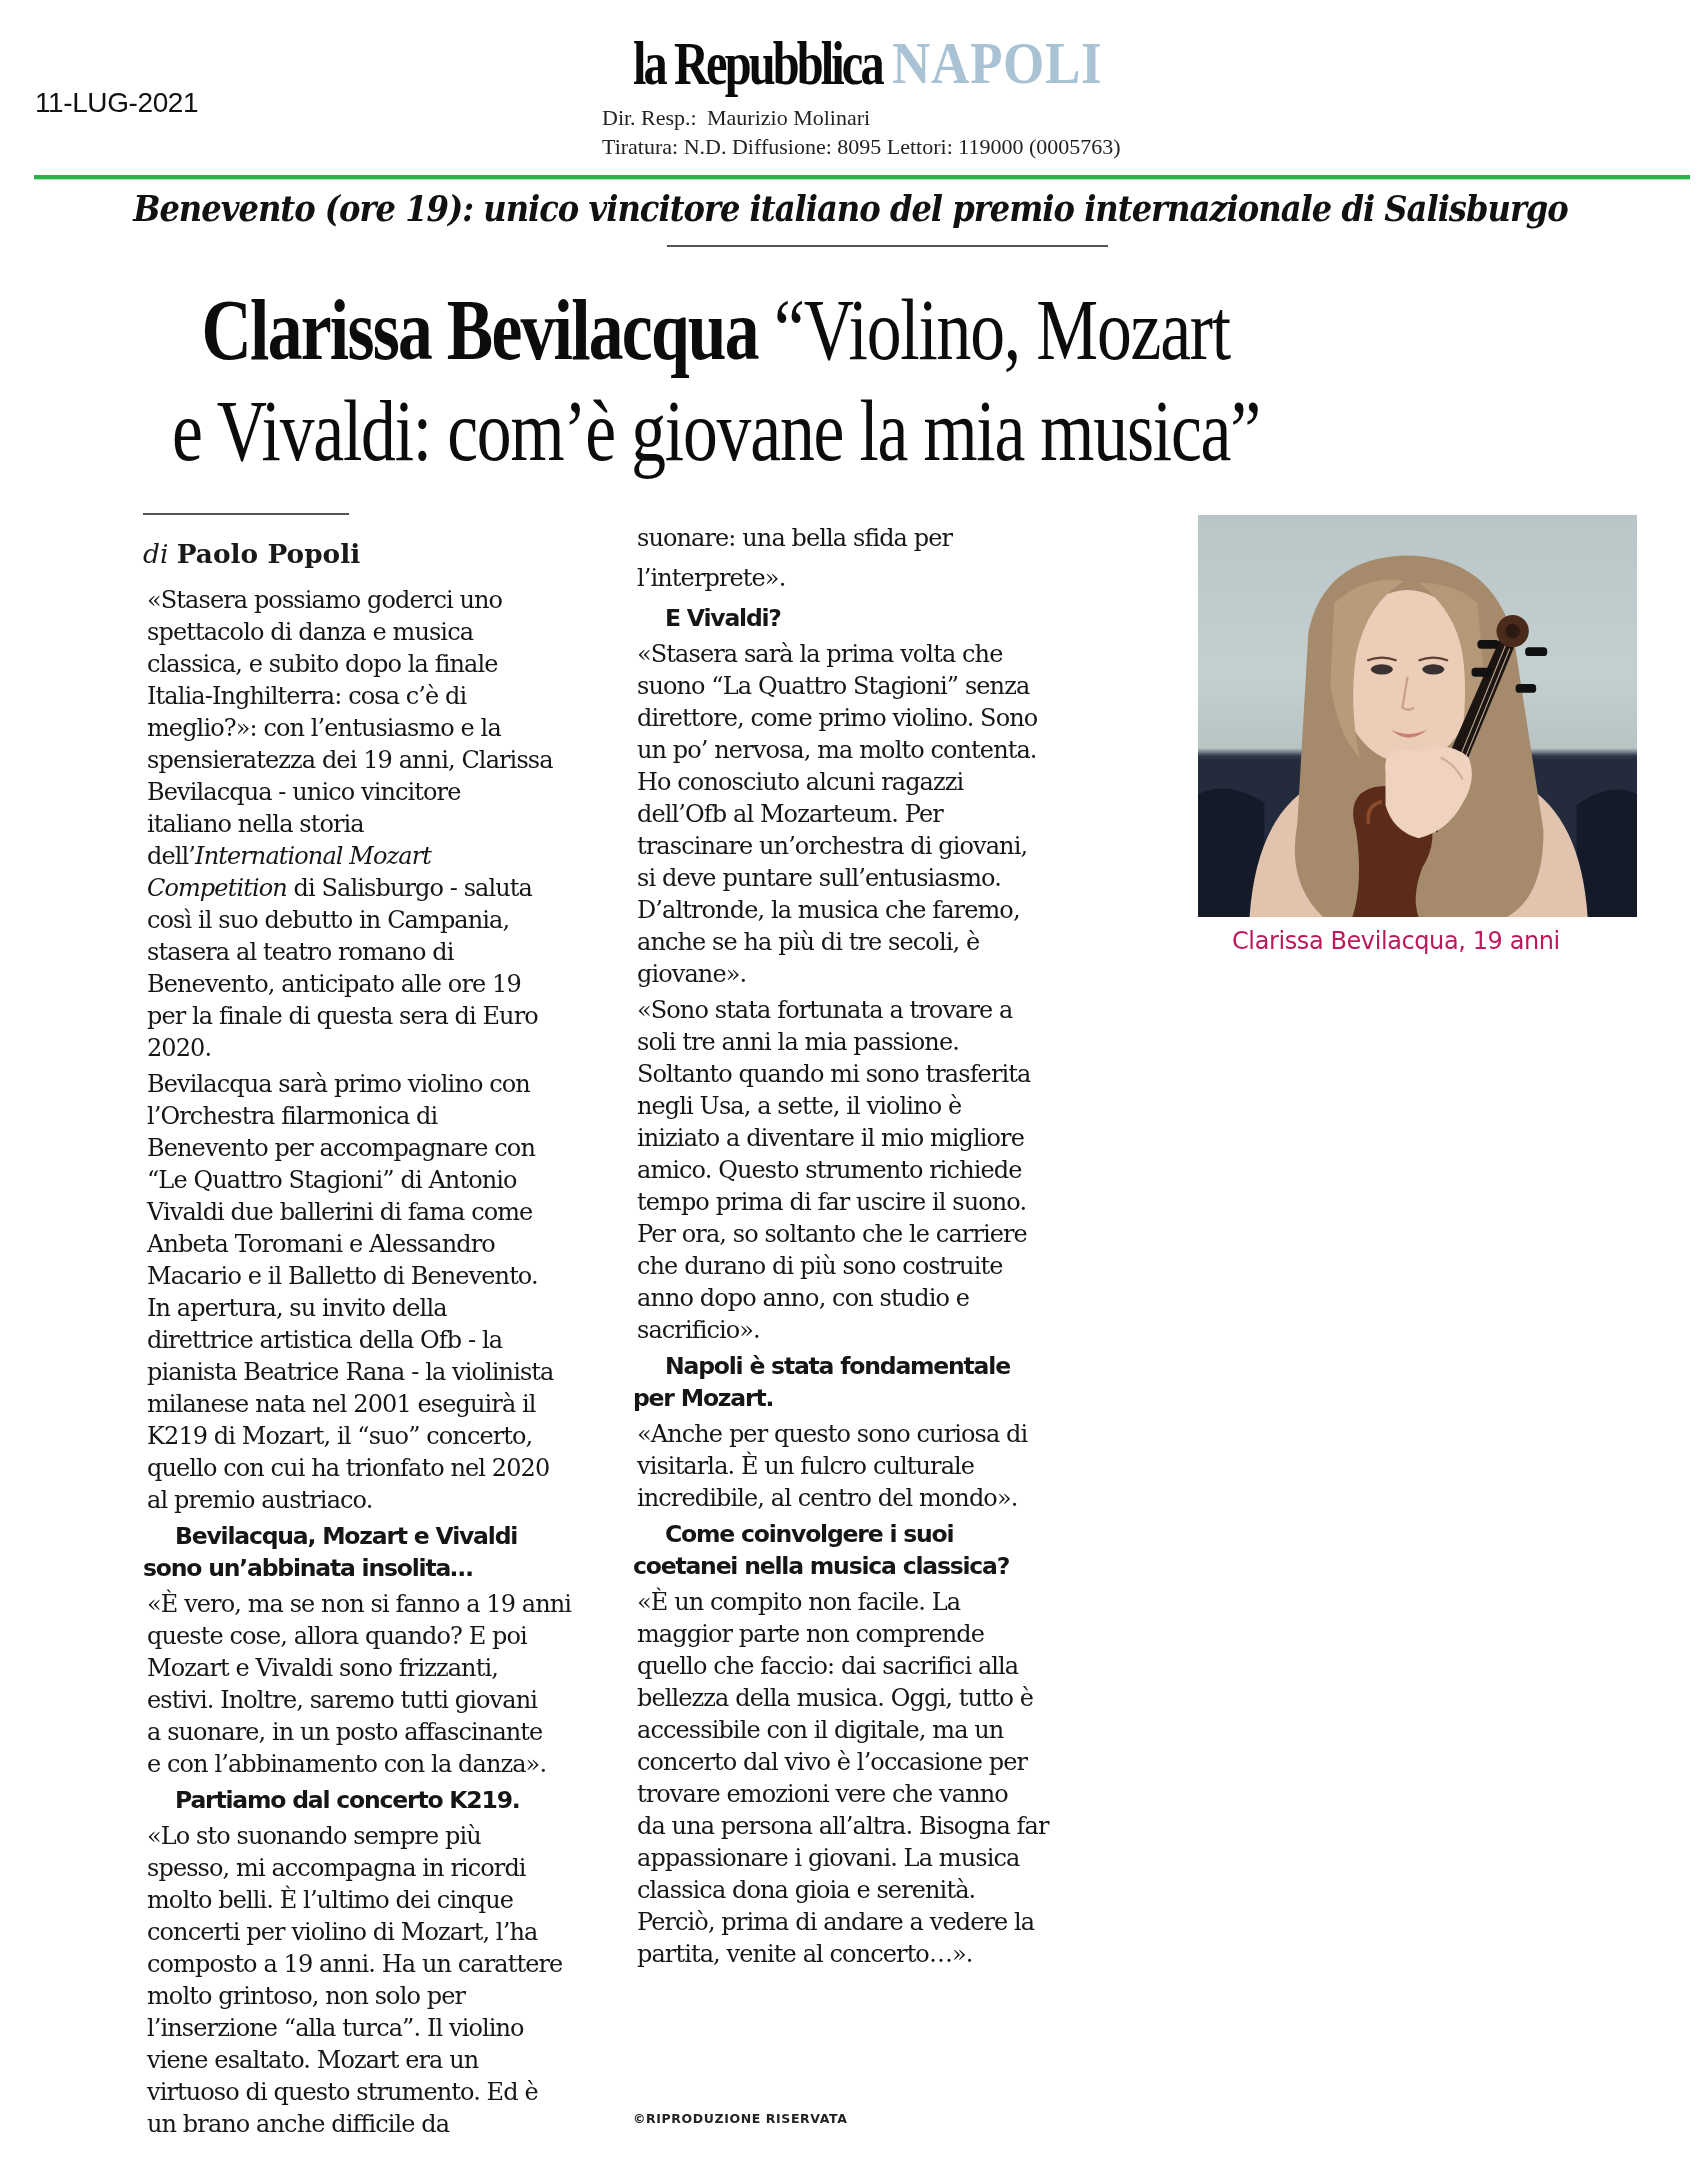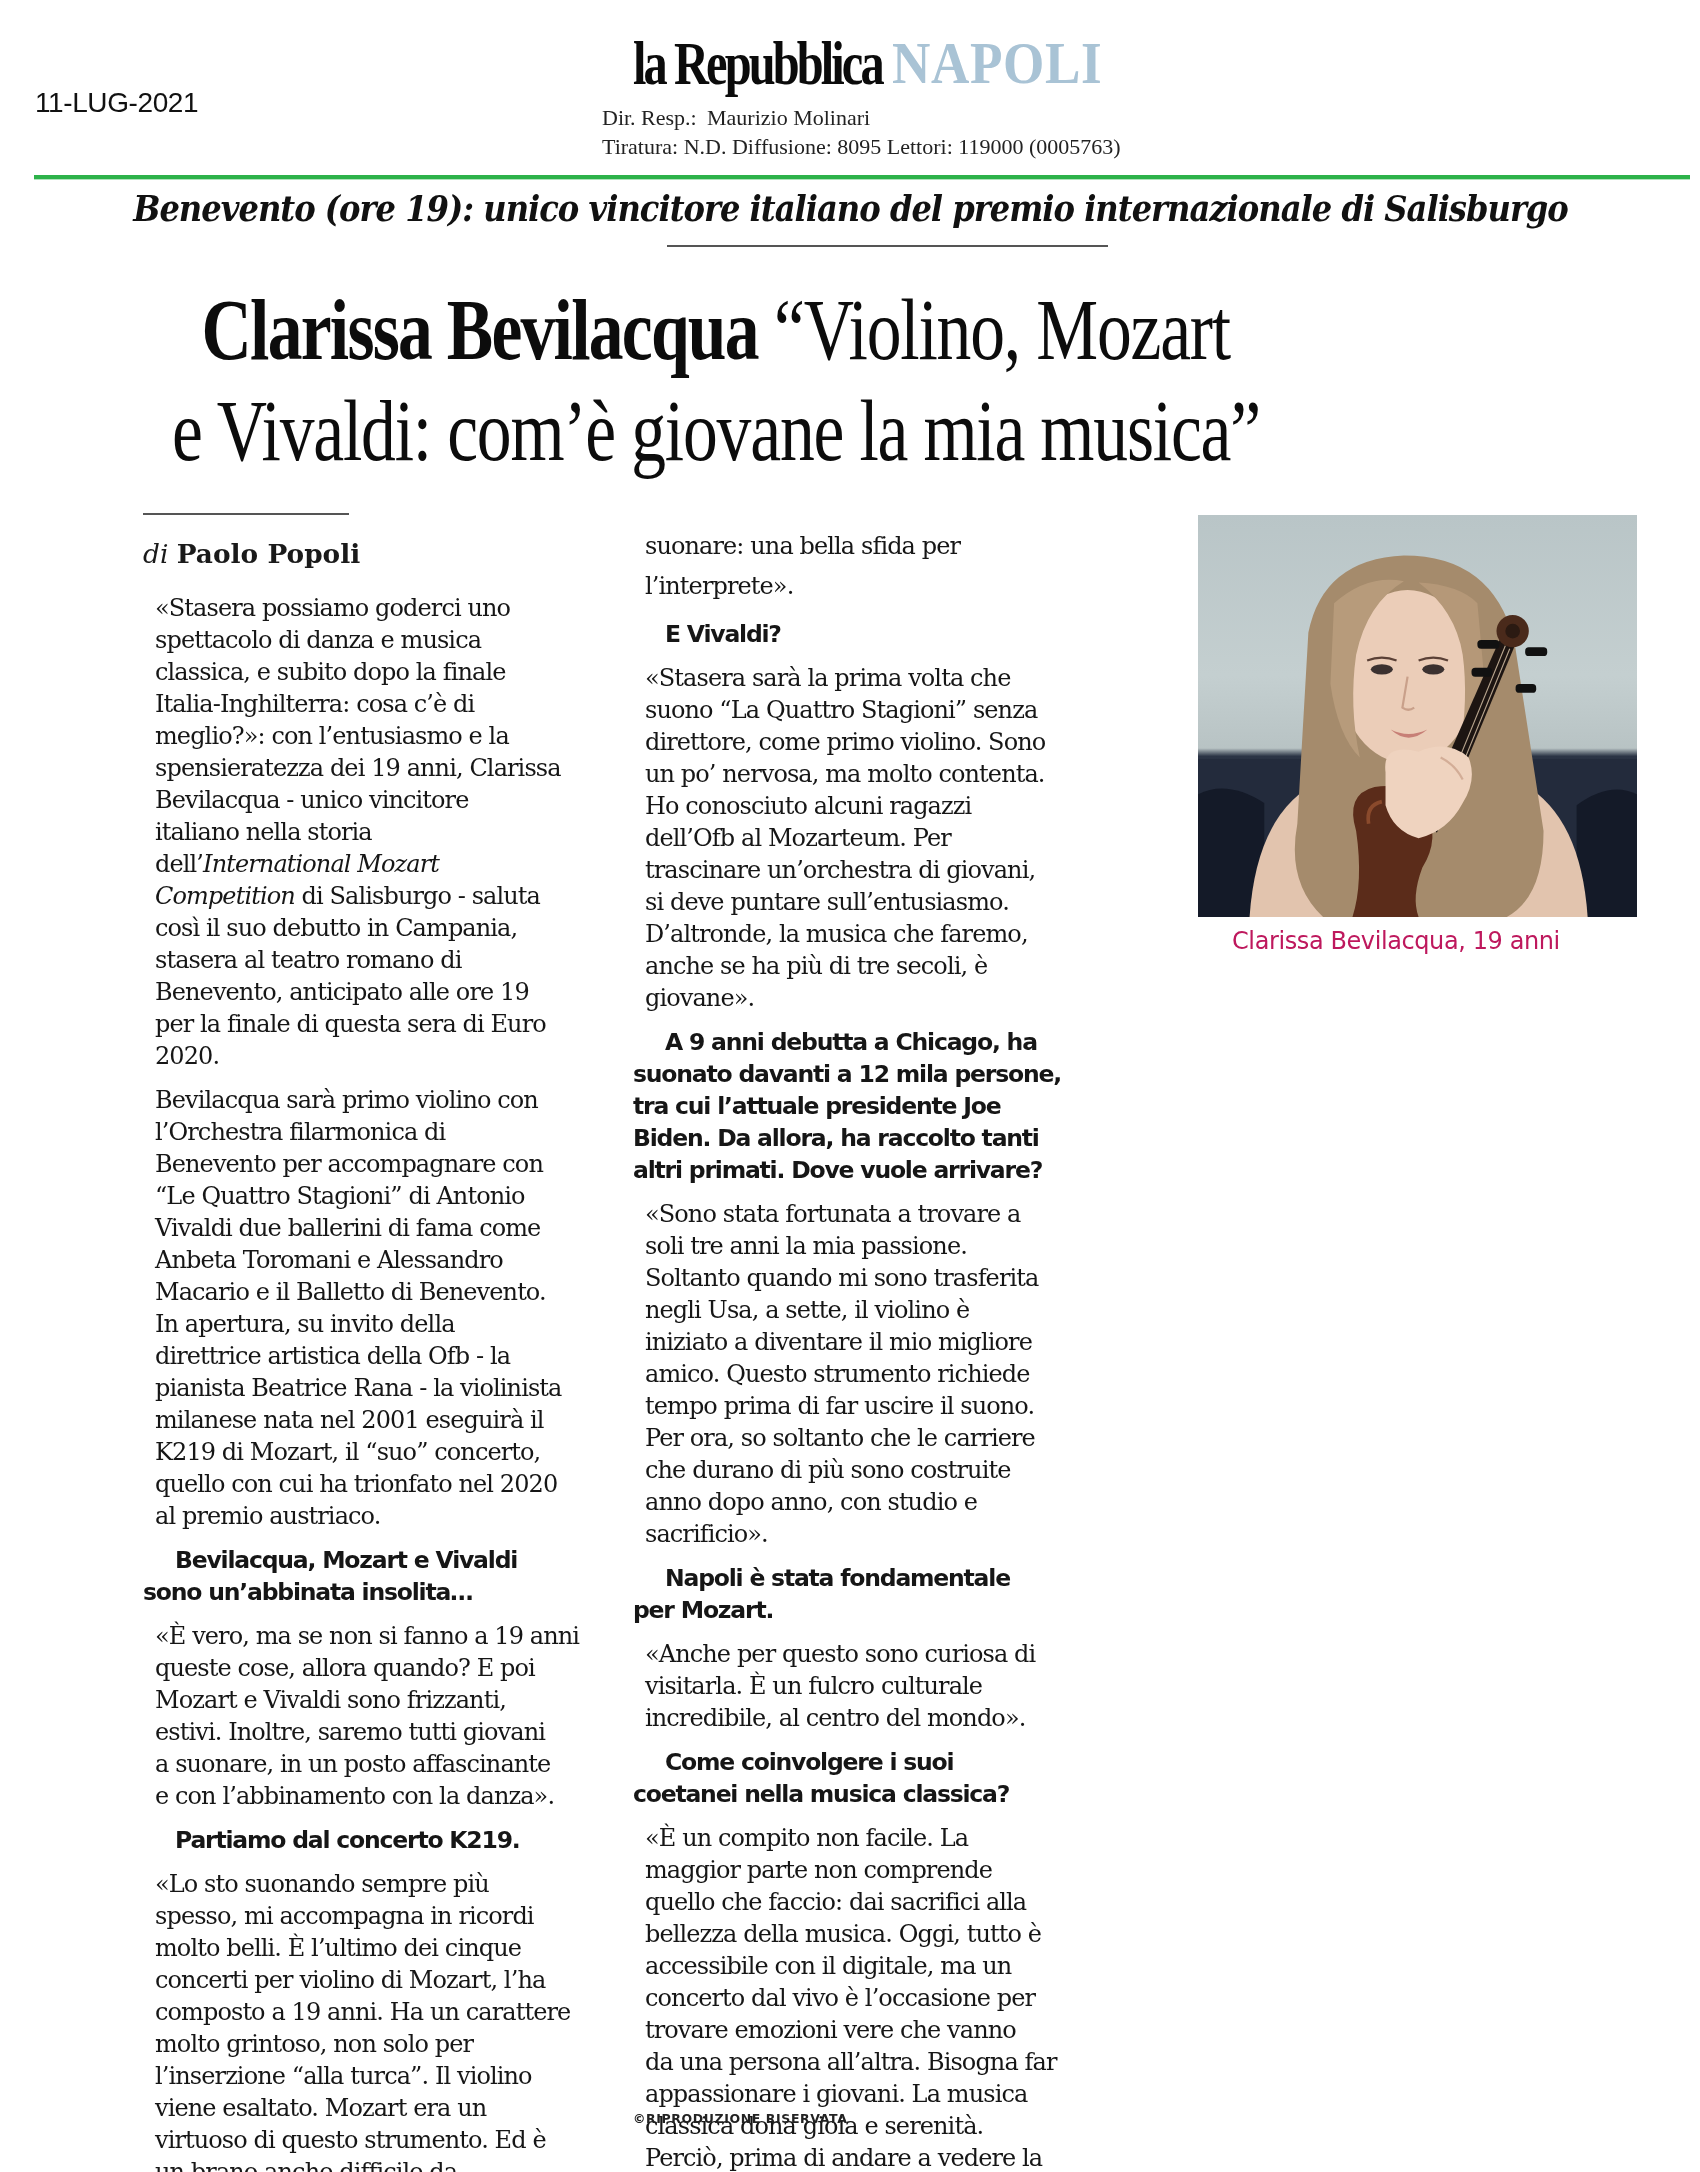--- a/index.html
+++ b/index.html
@@ -135,21 +135,21 @@
     .col {
       font-family: "DejaVu Serif", serif;
       font-size: 24px;
       line-height: 32px;
       color: #161616;
       letter-spacing: -0.9px;
     }
     .col-1 { left: 143px; top: 580px; width: 450px; }
     .col-2 { left: 633px; top: 514px; width: 455px; }
     .col p {
-      margin: 12px;
+      margin: 4px;
       white-space: pre-line;
     }
     .col .q {
       margin: 0;
       font-family: "DejaVu Sans", sans-serif;
       font-weight: bold;
       font-size: 23.5px;
       line-height: 32px;
       letter-spacing: -1.2px;
       white-space: pre-line;
@@ -275,25 +275,20 @@
 suono “La Quattro Stagioni” senza
 direttore, come primo violino. Sono
 un po’ nervosa, ma molto contenta.
 Ho conosciuto alcuni ragazzi
 dell’Ofb al Mozarteum. Per
 trascinare un’orchestra di giovani,
 si deve puntare sull’entusiasmo.
 D’altronde, la musica che faremo,
 anche se ha più di tre secoli, è
 giovane».</p>
-  <p class="q">A 9 anni debutta a Chicago, ha
-suonato davanti a 12 mila persone,
-tra cui l’attuale presidente Joe
-Biden. Da allora, ha raccolto tanti
-altri primati. Dove vuole arrivare?</p>
   <p>«Sono stata fortunata a trovare a
 soli tre anni la mia passione.
 Soltanto quando mi sono trasferita
 negli Usa, a sette, il violino è
 iniziato a diventare il mio migliore
 amico. Questo strumento richiede
 tempo prima di far uscire il suono.
 Per ora, so soltanto che le carriere
 che durano di più sono costruite
 anno dopo anno, con studio e

